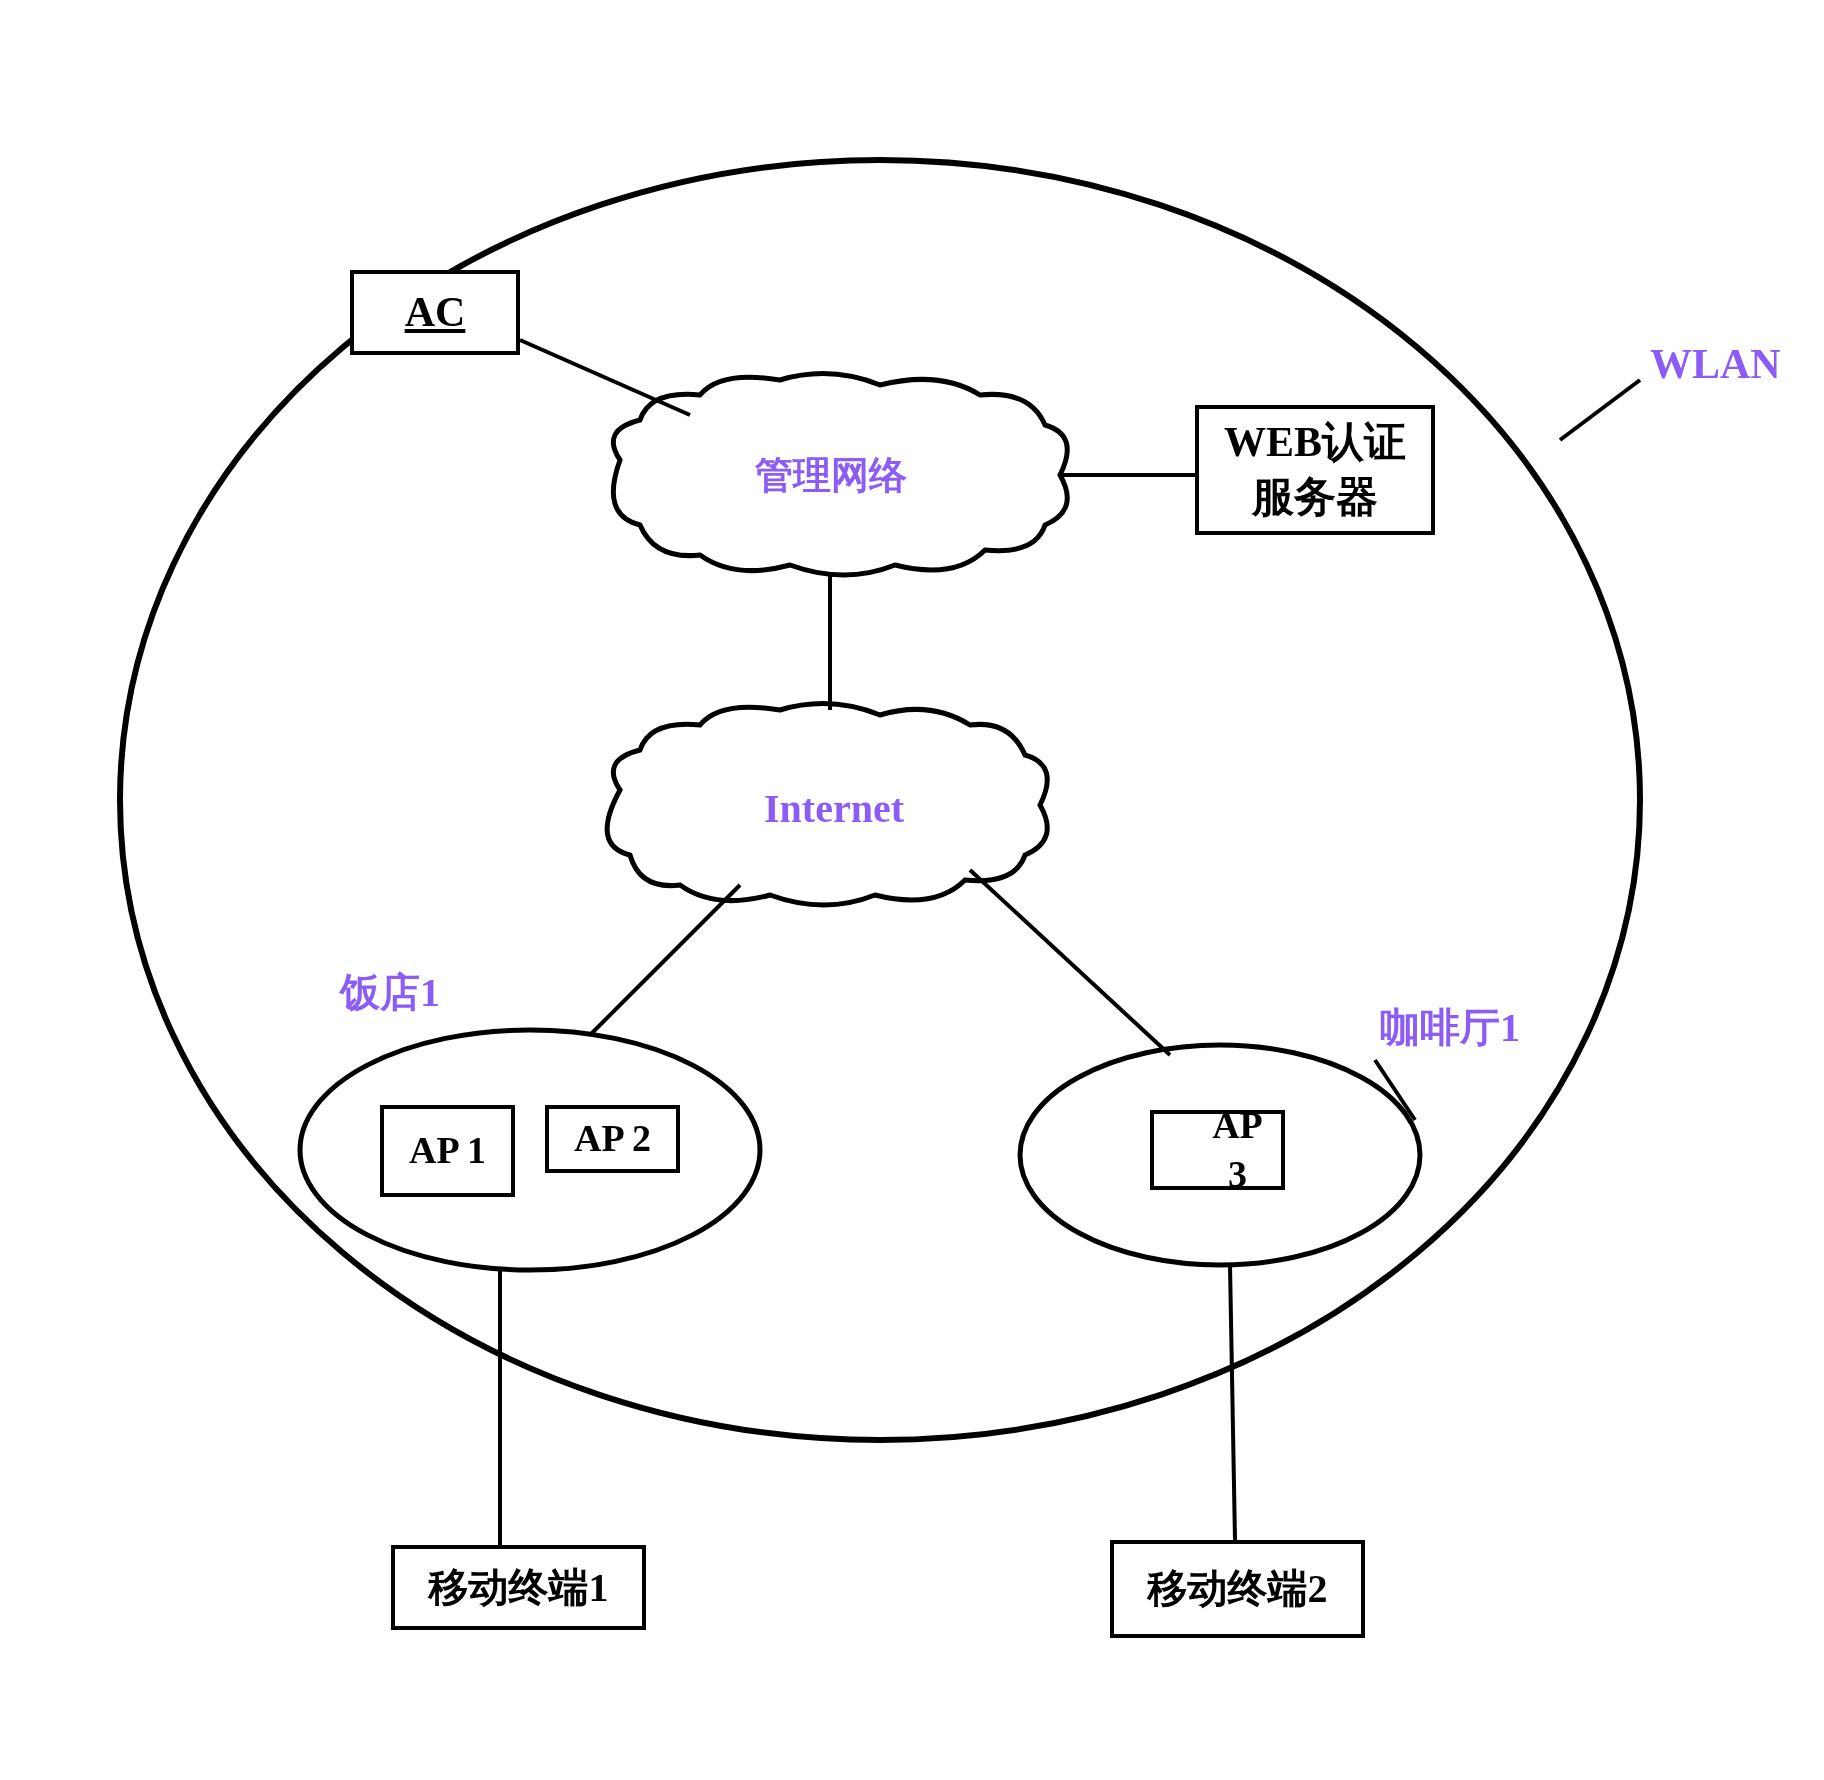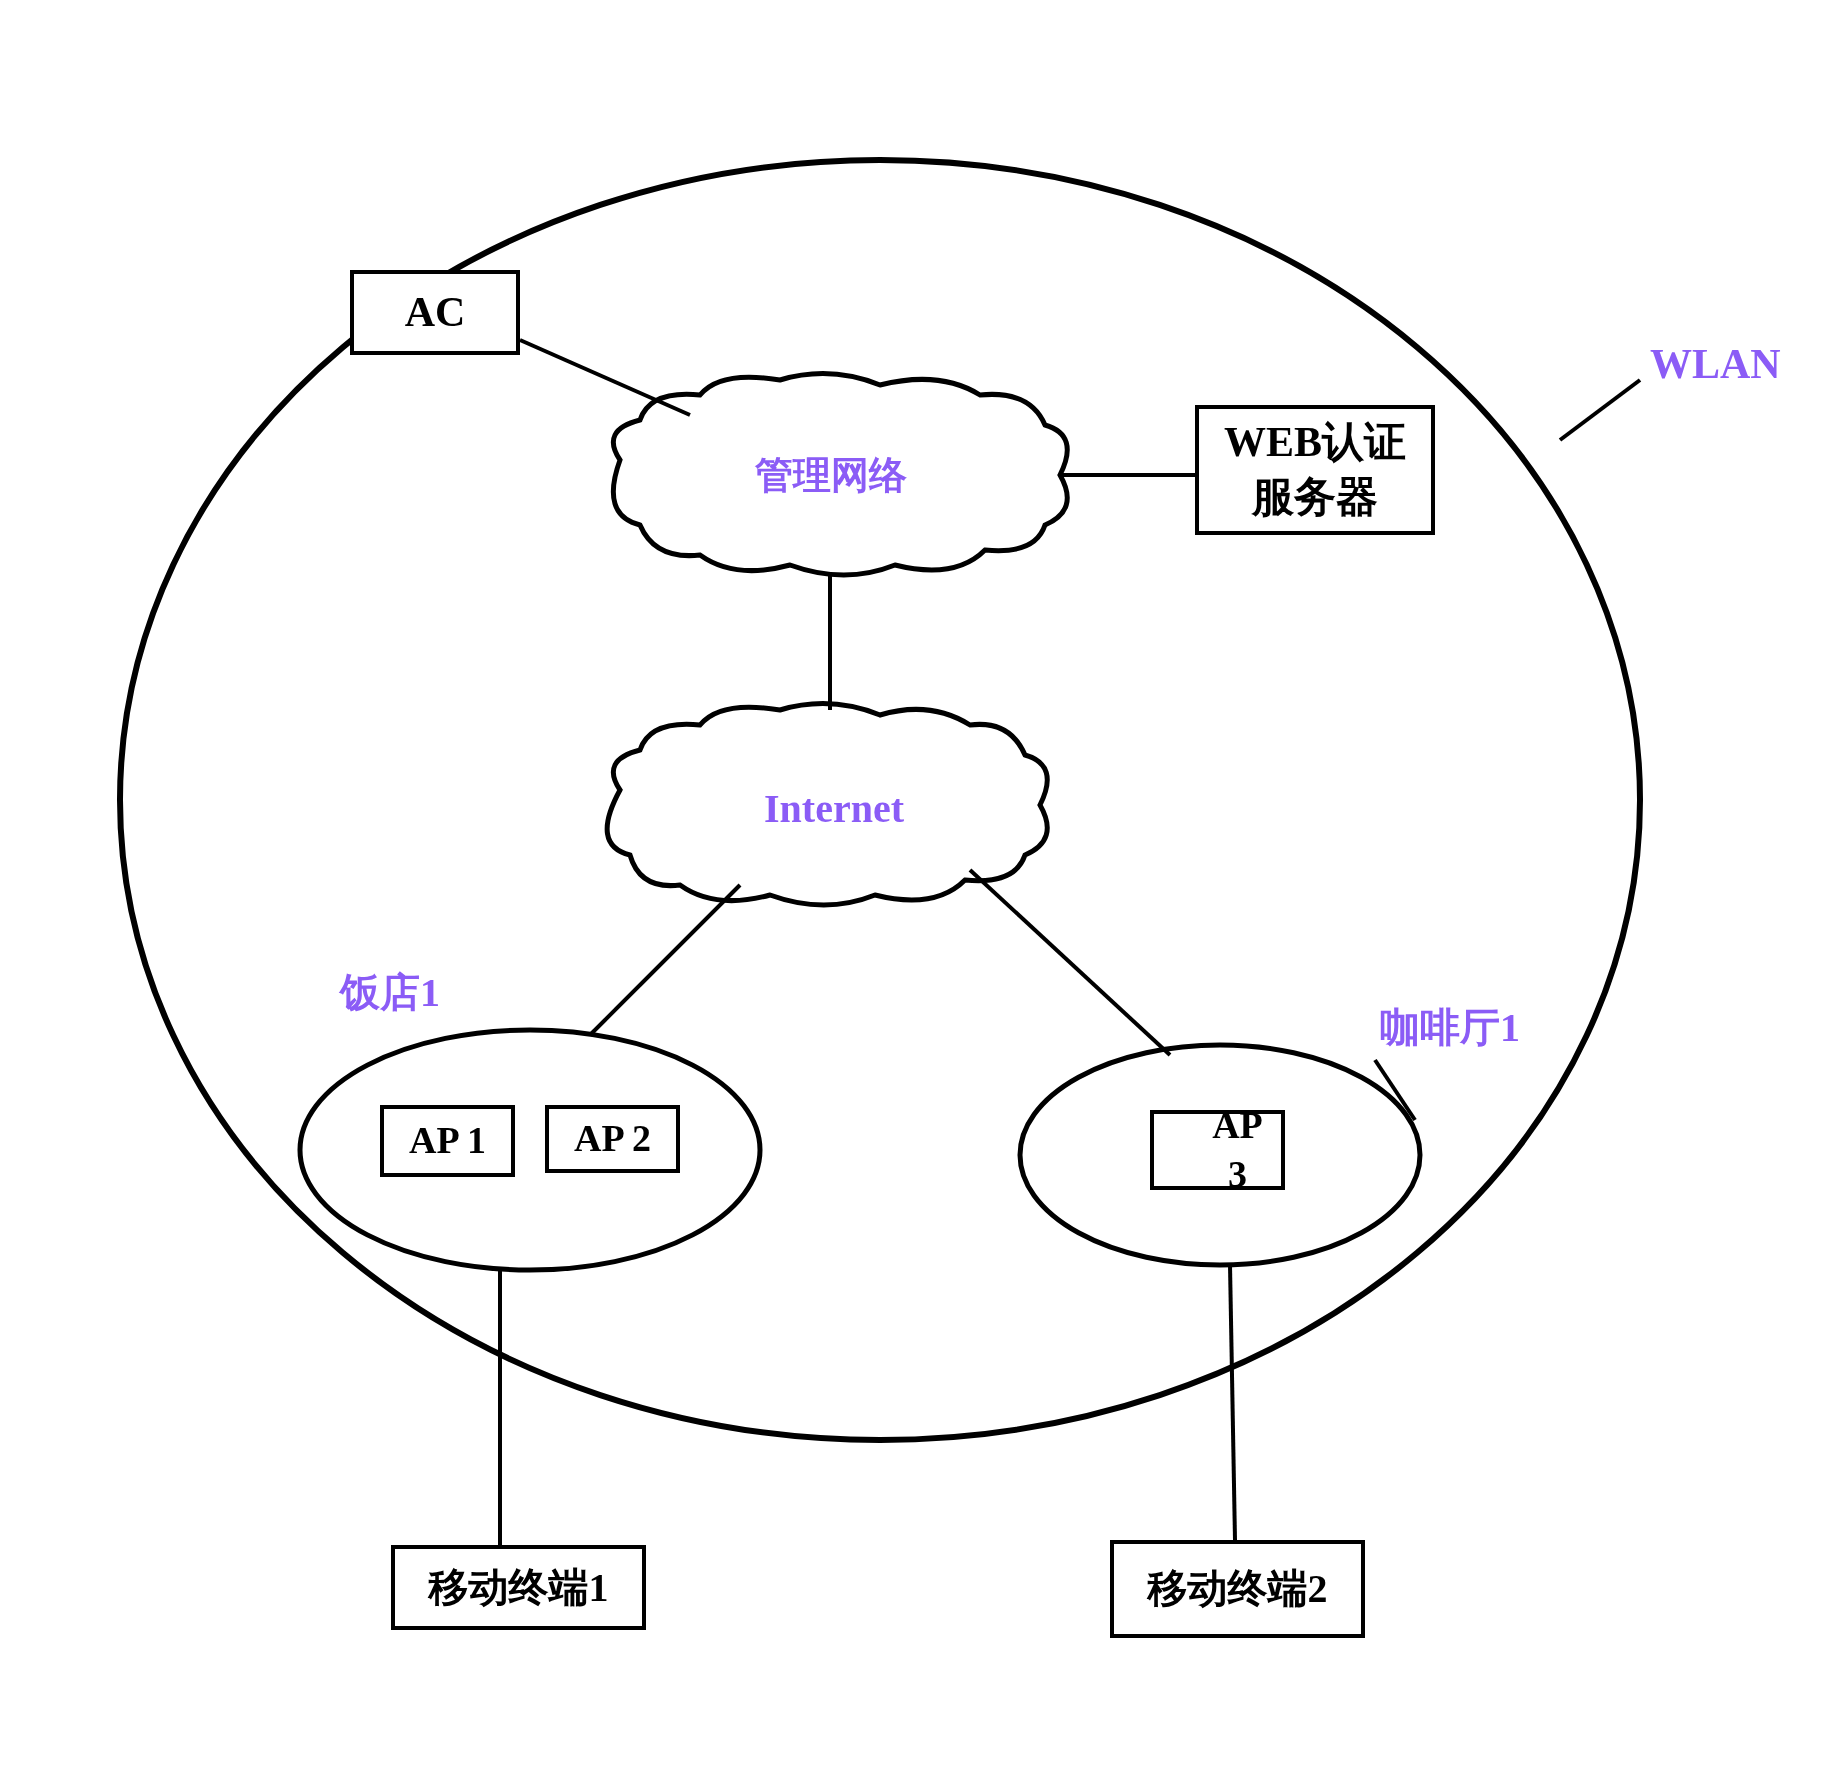--- a/index.html
+++ b/index.html
@@ -99,42 +99,42 @@
 
     <line x1="970" y1="870" x2="1170" y2="1055" stroke="black" stroke-width="4"></line>
 
     <line x1="500" y1="1270" x2="500" y2="1545" stroke="black" stroke-width="4"></line>
 
     <line x1="1230" y1="1265" x2="1235" y2="1540" stroke="black" stroke-width="4"></line>
   </svg>
 
   <div class="label" style="left: 1650px; top: 340px;">WLAN</div>
 
-  <div class="box" style="left: 350px; top: 270px; width: 170px; height: 85px;">
+  <div class="box" style="left: 350px; top: 270px; width: 170px; height: 85px; text-decoration: underline;">
     <span>AC</span>
   </div>
 
   <div class="label" style="left: 755px; top: 450px; font-size: 38px;">管理网络</div>
 
   <div class="box" style="left: 1195px; top: 405px; width: 240px; height: 130px; white-space: pre-line;">
     <span>WEB认证
 服务器</span>
   </div>
 
   <div class="label" style="left: 764px; top: 785px; font-size: 40px;">Internet</div>
 
   <div class="label" style="left: 340px; top: 965px; font-size: 40px;">饭店1</div>
 
   <div class="label" style="left: 1380px; top: 1000px; font-size: 40px;">咖啡厅1</div>
 
   <svg viewBox="0 0 1824 1780" style="pointer-events:none;">
     <line x1="1375" y1="1060" x2="1415" y2="1120" stroke="black" stroke-width="4"></line>
   </svg>
 
-  <div class="box" style="left: 380px; top: 1105px; width: 135px; height: 72px; font-size: 38px;">
+  <div class="box" style="left: 380px; top: 1105px; width: 135px; height: 92px; font-size: 38px;">
     <span>AP 1</span>
   </div>
 
   <div class="box" style="left: 545px; top: 1105px; width: 135px; height: 68px; font-size: 38px;">
     <span>AP 2</span>
   </div>
 
   <div class="box" style="left: 1150px; top: 1110px; width: 135px; height: 80px; font-size: 38px; padding-left: 48px;">
     <span>AP 3</span>
   </div>

